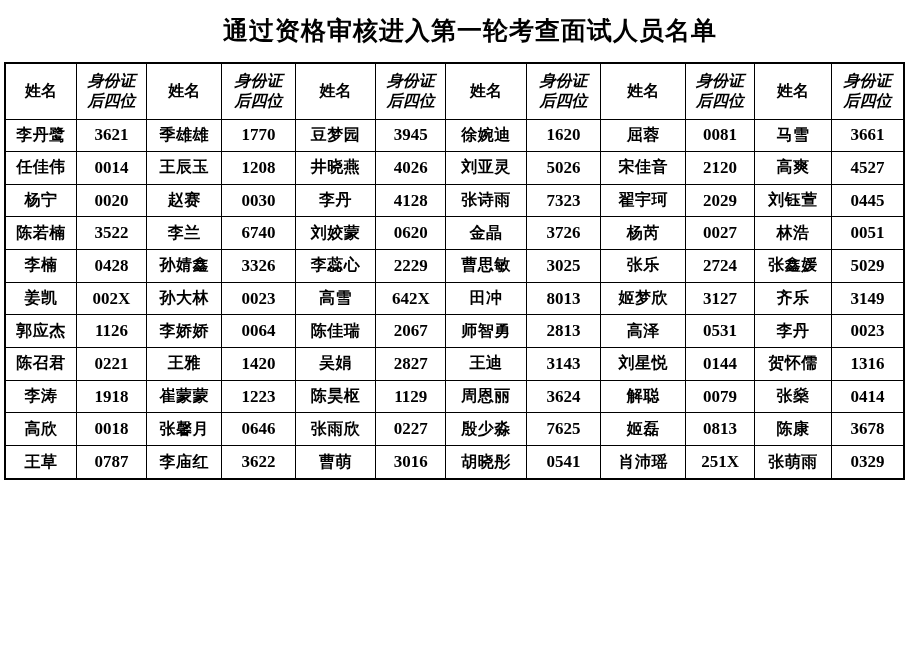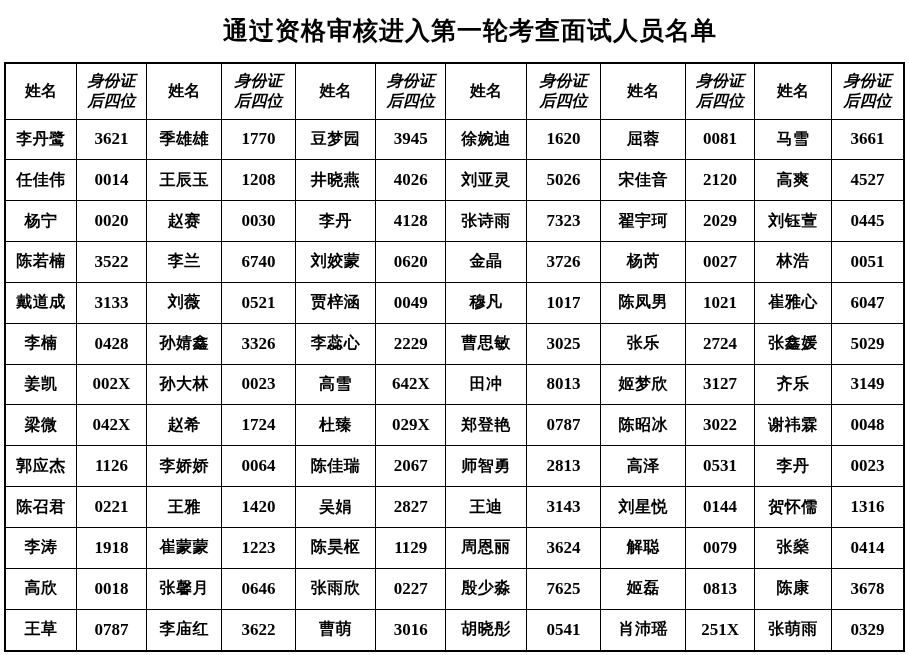--- a/index.html
+++ b/index.html
@@ -28,21 +28,21 @@
     font-weight: bold;
     color: #000000;
     letter-spacing: 1px;
     white-space: nowrap;
   }
   table.roster {
     position: absolute;
     left: 4px;
     top: 62px;
     width: 901px;
-    height: 590px;
+    height: 418px;
     border-collapse: collapse;
     table-layout: fixed;
     border: 2px solid #000000;
     background: #ffffff;
   }
   table.roster th, table.roster td {
     border: 1px solid #000000;
     text-align: center;
     vertical-align: middle;
     padding: 0;
@@ -160,34 +160,20 @@
           <td class="name-cell">刘姣蒙</td>
           <td class="id-cell">0620</td>
           <td class="name-cell">金晶</td>
           <td class="id-cell">3726</td>
           <td class="name-cell">杨芮</td>
           <td class="id-cell">0027</td>
           <td class="name-cell">林浩</td>
           <td class="id-cell">0051</td>
         </tr>
         <tr>
-          <td class="name-cell">戴道成</td>
-          <td class="id-cell">3133</td>
-          <td class="name-cell">刘薇</td>
-          <td class="id-cell">0521</td>
-          <td class="name-cell">贾梓涵</td>
-          <td class="id-cell">0049</td>
-          <td class="name-cell">穆凡</td>
-          <td class="id-cell">1017</td>
-          <td class="name-cell">陈凤男</td>
-          <td class="id-cell">1021</td>
-          <td class="name-cell">崔雅心</td>
-          <td class="id-cell">6047</td>
-        </tr>
-        <tr>
           <td class="name-cell">李楠</td>
           <td class="id-cell">0428</td>
           <td class="name-cell">孙婧鑫</td>
           <td class="id-cell">3326</td>
           <td class="name-cell">李蕊心</td>
           <td class="id-cell">2229</td>
           <td class="name-cell">曹思敏</td>
           <td class="id-cell">3025</td>
           <td class="name-cell">张乐</td>
           <td class="id-cell">2724</td>
@@ -202,34 +188,20 @@
           <td class="name-cell">高雪</td>
           <td class="id-cell">642X</td>
           <td class="name-cell">田冲</td>
           <td class="id-cell">8013</td>
           <td class="name-cell">姬梦欣</td>
           <td class="id-cell">3127</td>
           <td class="name-cell">齐乐</td>
           <td class="id-cell">3149</td>
         </tr>
         <tr>
-          <td class="name-cell">梁微</td>
-          <td class="id-cell">042X</td>
-          <td class="name-cell">赵希</td>
-          <td class="id-cell">1724</td>
-          <td class="name-cell">杜臻</td>
-          <td class="id-cell">029X</td>
-          <td class="name-cell">郑登艳</td>
-          <td class="id-cell">0787</td>
-          <td class="name-cell">陈昭冰</td>
-          <td class="id-cell">3022</td>
-          <td class="name-cell">谢祎霖</td>
-          <td class="id-cell">0048</td>
-        </tr>
-        <tr>
           <td class="name-cell">郭应杰</td>
           <td class="id-cell">1126</td>
           <td class="name-cell">李娇娇</td>
           <td class="id-cell">0064</td>
           <td class="name-cell">陈佳瑞</td>
           <td class="id-cell">2067</td>
           <td class="name-cell">师智勇</td>
           <td class="id-cell">2813</td>
           <td class="name-cell">高泽</td>
           <td class="id-cell">0531</td>

